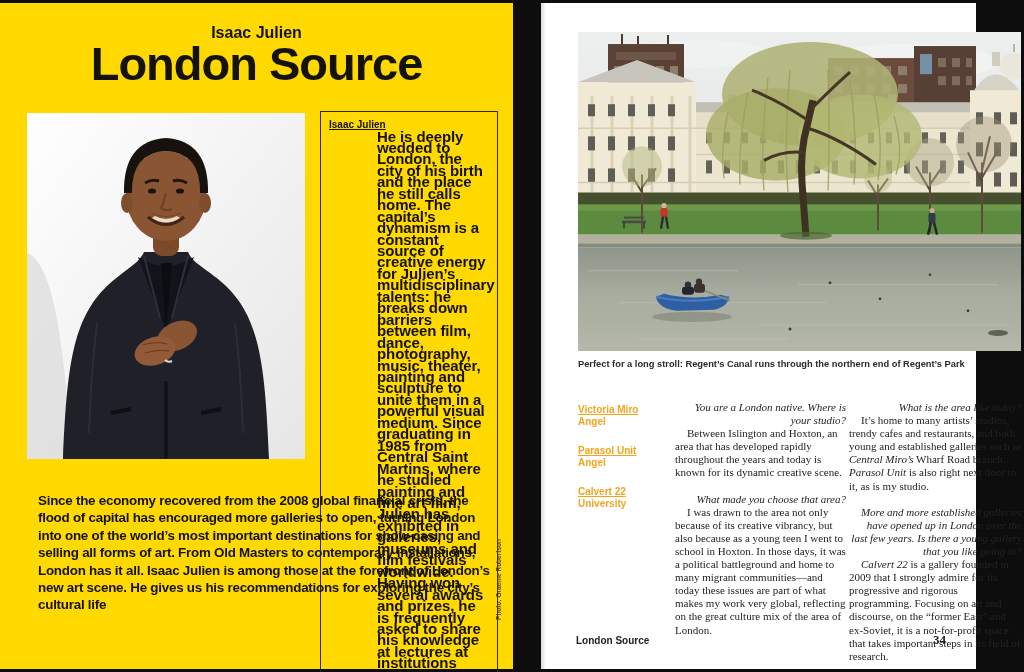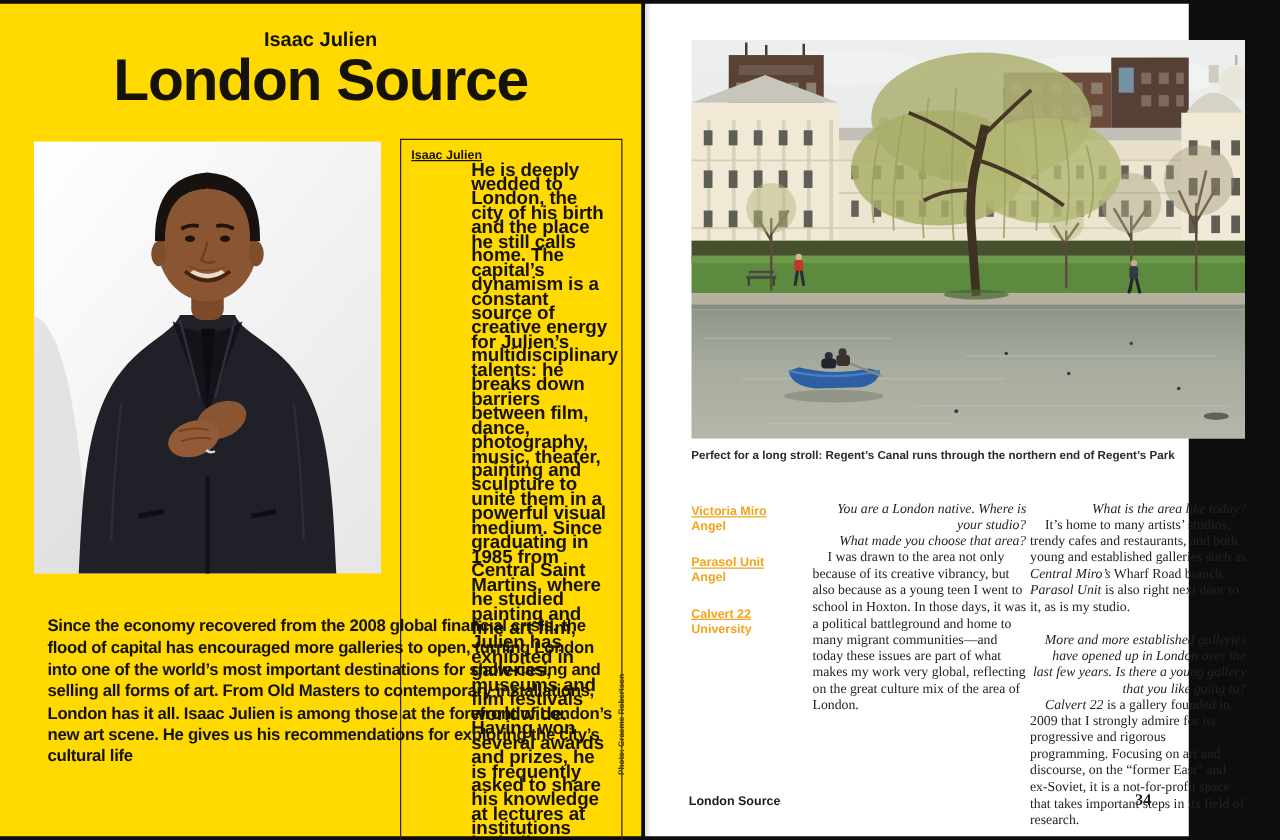--- a/index.html
+++ b/index.html
@@ -1,21 +1,21 @@
 <!DOCTYPE html>
 <html style="--yellow: #FFD900; --link: #F2A41C;"><head>
 <meta charset="utf-8">
 <style>
   html,body{margin:0;padding:0;background:#0d0d0d;}
   *{box-sizing:border-box;}
   .spread{position:relative;width:1024px;height:672px;background:#0d0d0d;overflow:hidden;
           font-family:"Liberation Sans",sans-serif;}
   .page{position:absolute;top:3px;height:666px;}
   .page-left{left:0;width:513px;background:var(--yellow,#FFD900);padding-left:28px;}
-  .page-right{left:516px;width:435px;background:#ffffff;}
+  .page-right{left:541px;width:435px;background:#ffffff;}
   .page-right::before{content:"";position:absolute;left:0;top:0;bottom:0;width:5px;
           background:linear-gradient(90deg,rgba(0,0,0,.14),rgba(0,0,0,0));}
 
   
   .kicker{position:absolute;top:21px;left:0;width:100%;text-align:center;
           font-size:16px;font-weight:bold;color:#151208;}
   .title{position:absolute;top:36px;left:0;width:100%;margin:0;text-align:center;
           font-size:47px;font-weight:bold;letter-spacing:-1px;color:#151208;line-height:1.05;}
   .portrait{position:absolute;left:27px;top:110px;width:278px;height:346px;overflow:hidden;}
   .portrait svg{display:block;width:100%;height:100%;}
@@ -339,20 +339,21 @@
           <div class="gl-name">Parasol Unit</div>
           <div class="gl-area">Angel</div>
         </div>
         <div class="gl-item">
           <div class="gl-name">Calvert 22</div>
           <div class="gl-area">University</div>
         </div>
       </div>
     <div class="col" id="col1">
         <p class="q"><span>You are a London native. Where is your studio?</span></p>
+        <p class="a"><span>Between Islington and Hoxton, an area that has developed rapidly throughout the years and today is known for its dynamic creative scene.</span></p>
         <p class="q"><span>What made you choose that area?</span></p>
         <p class="a"><span>I was drawn to the area not only because of its creative vibrancy, but also because as a young teen I went to school in Hoxton. In those days, it was a political battleground and home to many migrant communities—and today these issues are part of what makes my work very global, reflecting on the great culture mix of the area of London.</span></p>
       </div>
     <div class="col" id="col2">
         <p class="q"><span>What is the area like today?</span></p>
         <p class="a"><span>It’s home to many artists’ studios, trendy cafes and restaurants, and both young and established galleries such as </span><i>Central Miro’s</i><span> Wharf Road branch. </span><i>Parasol Unit</i><span> is also right next door to it, as is my studio.</span></p>
         <p class="q"><span>More and more established galleries have opened up in London over the last few years. Is there a young gallery that you like going to?</span></p>
         <p class="a"><i>Calvert 22</i><span> is a gallery founded in 2009 that I strongly admire for its progressive and rigorous programming. Focusing on art and discourse, on the “former East” and ex-Soviet, it is a not-for-profit space that takes important steps in its field of research.</span></p>
       </div>
 

